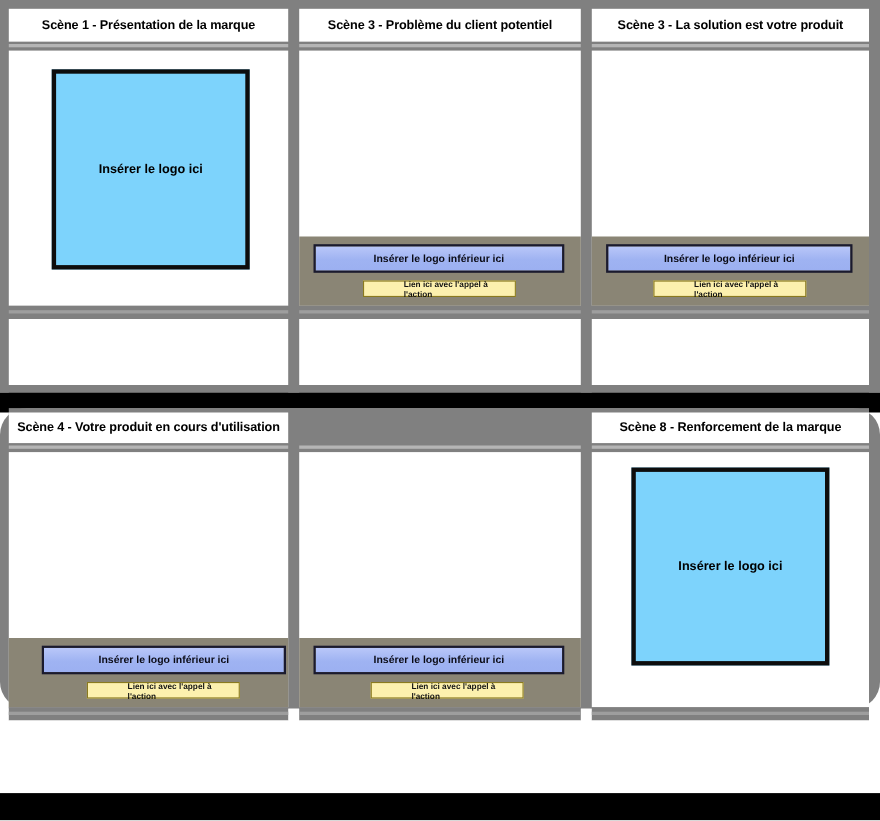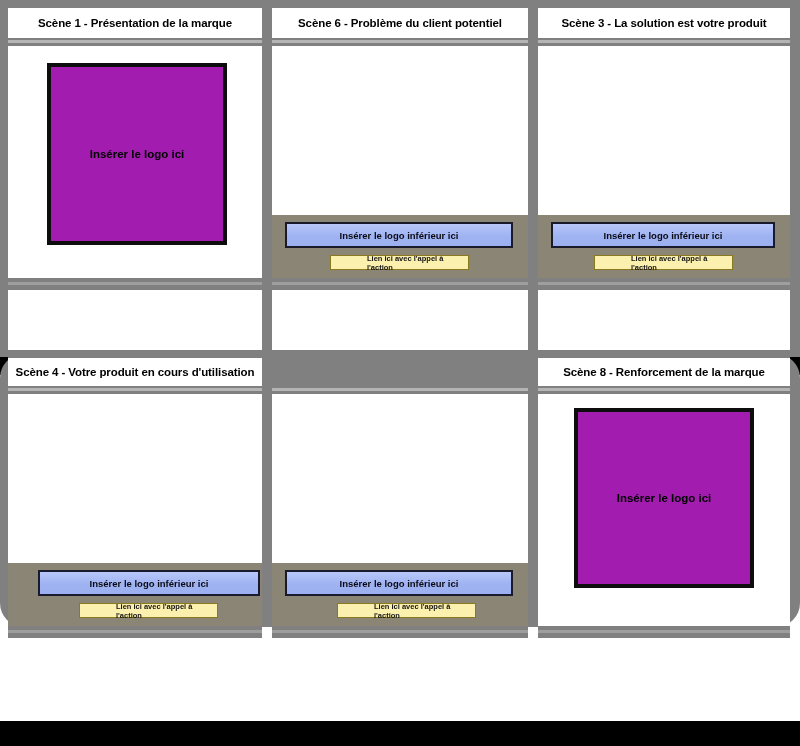--- a/index.html
+++ b/index.html
@@ -27,21 +27,21 @@
   }
   .row-1 { top: 0; height: 357px; }
   .row-sep {
     position: absolute;
     left: 0;
     top: 357px;
     width: 800px;
     height: 18px;
     background: #000000;
   }
-  .row-2 { top: 354px; height: 273px; border-radius: 24px; }
+  .row-2 { top: 371px; height: 273px; border-radius: 24px; }
   .row-bottom-black {
     position: absolute;
     left: 0;
     top: 721px;
     width: 800px;
     height: 25px;
     background: #000000;
   }
 
   
@@ -117,21 +117,21 @@
     bottom: 0;
     width: 100%;
     height: 63px;
     background: #8a8575;
   }
   .row-2 .slide-band { height: 63px; }
 
   
   .logo-box {
     position: absolute;
-    background: #a21caf;
+    background: #7dd3fc;
     border: 4px solid #0d0d0d;
     box-sizing: border-box;
     display: flex;
     align-items: center;
     justify-content: center;
   }
   .logo-box span {
     font-size: 11.5px;
     font-weight: bold;
     color: #000000;
@@ -221,21 +221,21 @@
           <span>Insérer le logo ici</span>
         </div>
       </div>
 
       <div class="mid-sep"></div>
       <div class="notes"></div>
     </div>
 
     <div class="scene col-2">
       <div class="scene-title">
-        <span>Scène 6 - Problème du client potentiel</span>
+        <span>Scène 3 - Problème du client potentiel</span>
       </div>
       <div class="title-sep"></div>
 
       <div class="slide with-band">
         <div class="slide-band">
           <div class="lower-logo" style="left:13px; top:7px; width:228px; height:26px;">
             <span>Insérer le logo inférieur ici</span>
           </div>
           <div class="cta-link" style="left:58px; top:40px; width:139px; height:15px;">
             <span>Lien ici avec l'appel à l'action</span>

